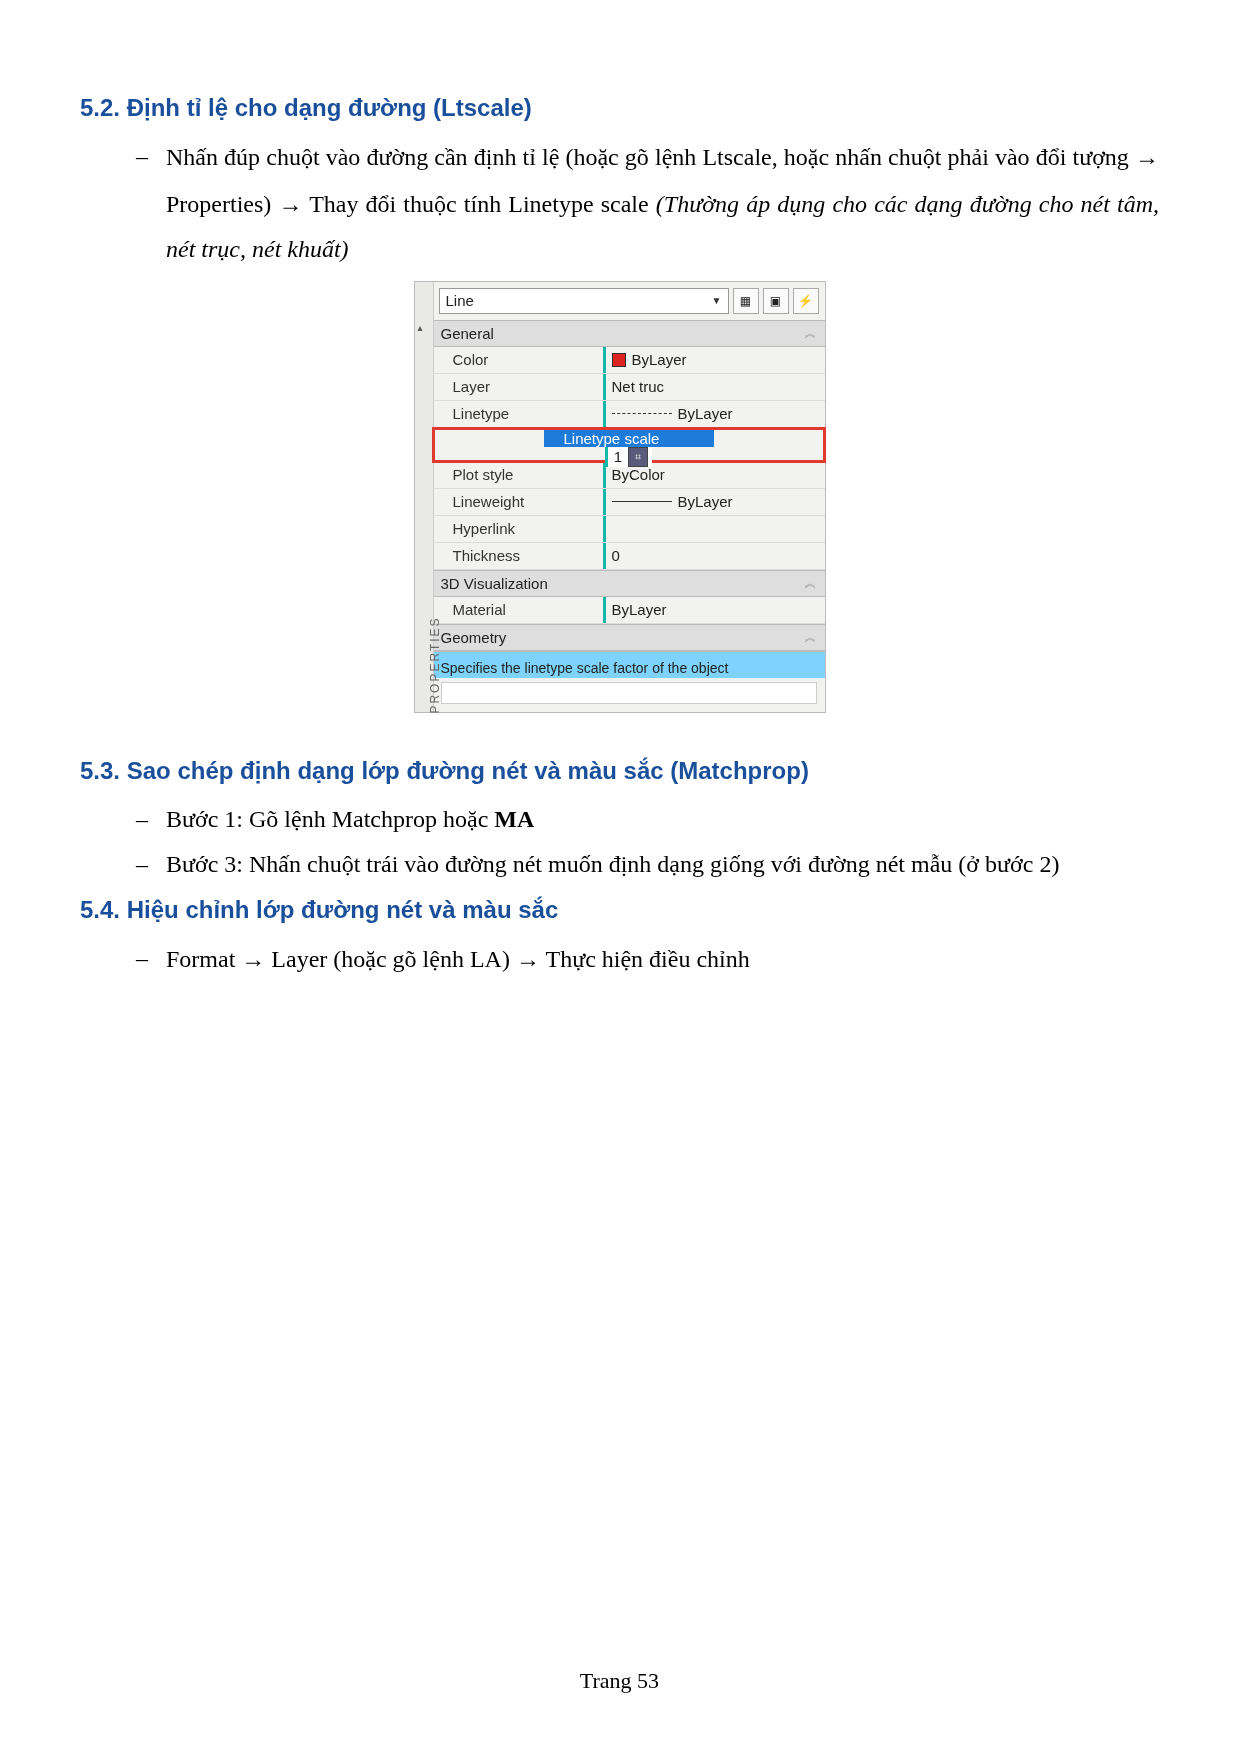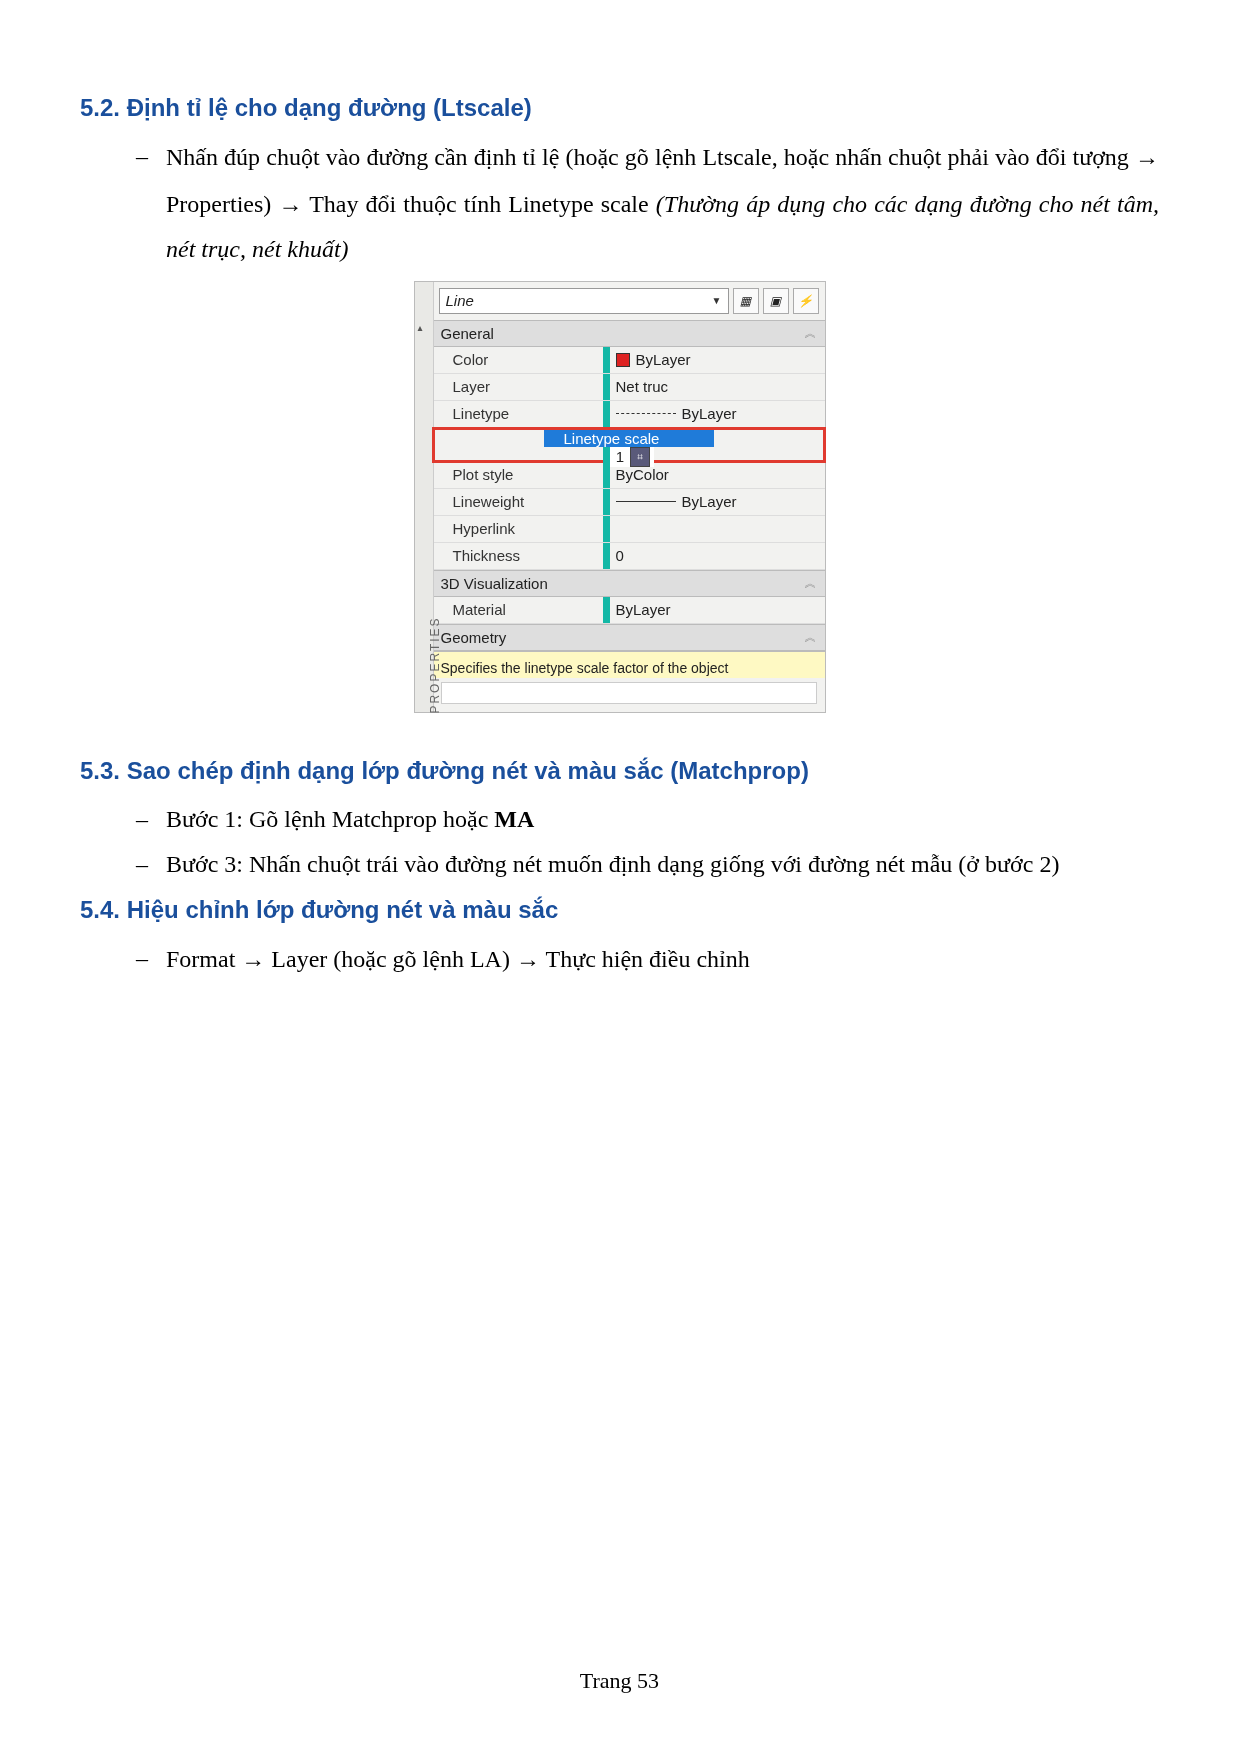--- a/index.html
+++ b/index.html
@@ -104,21 +104,20 @@
   }
   .panel-body {
     margin-left: 18px;
   }
   .panel-top {
     display: flex;
     align-items: center;
     gap: 4px;
     padding: 6px 6px;
     background: #f2f2f0;
-    font-style: italic;
   }
   .panel-top .combo {
     flex: 1;
     background: #fff;
     border: 1px solid #999;
     height: 24px;
     display: flex;
     align-items: center;
     padding: 0 6px;
     justify-content: space-between;
@@ -161,21 +160,21 @@
     align-items: center;
   }
   .prop-row .label {
     width: 150px;
     padding-left: 20px;
     color: #333;
   }
   .prop-row .value {
     flex: 1;
     padding-left: 6px;
-    border-left: 7px solid #14b8a6;
+    border-left: 3px solid #14b8a6;
     display: flex;
     align-items: center;
     gap: 6px;
     height: 100%;
   }
   .prop-row.highlight {
     border: 3px solid #e03a2f;
     margin: -1px;
     position: relative;
     z-index: 2;
@@ -219,21 +218,21 @@
     border-top: 1px solid #333;
     position: relative;
   }
   .line-sw.dashed {
     border-top: 1px dashed #333;
   }
   .status-row {
     padding: 8px 8px 2px 8px;
     font-size: 14px;
     border-top: 1px solid #bbb;
-    background: #fef9c3;
+    background: #7dd3fc;
   }
   .status-box {
     border: 1px solid #ccc;
     height: 20px;
     margin: 4px 8px 8px 8px;
     background: #fff;
   }
 </style>
 </head>
 <body>

